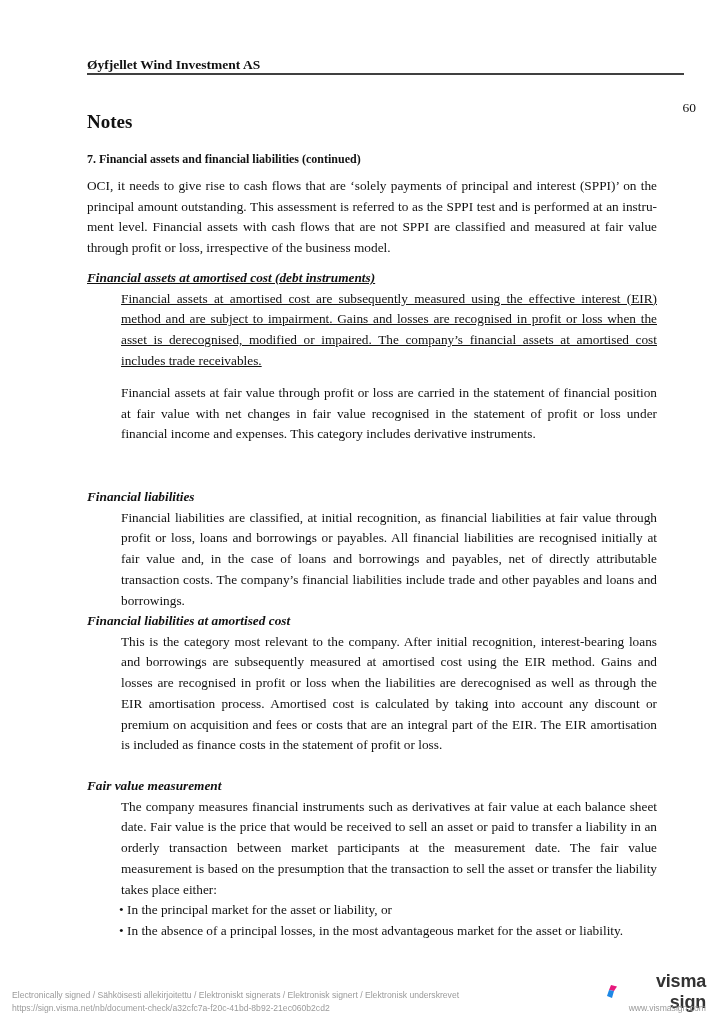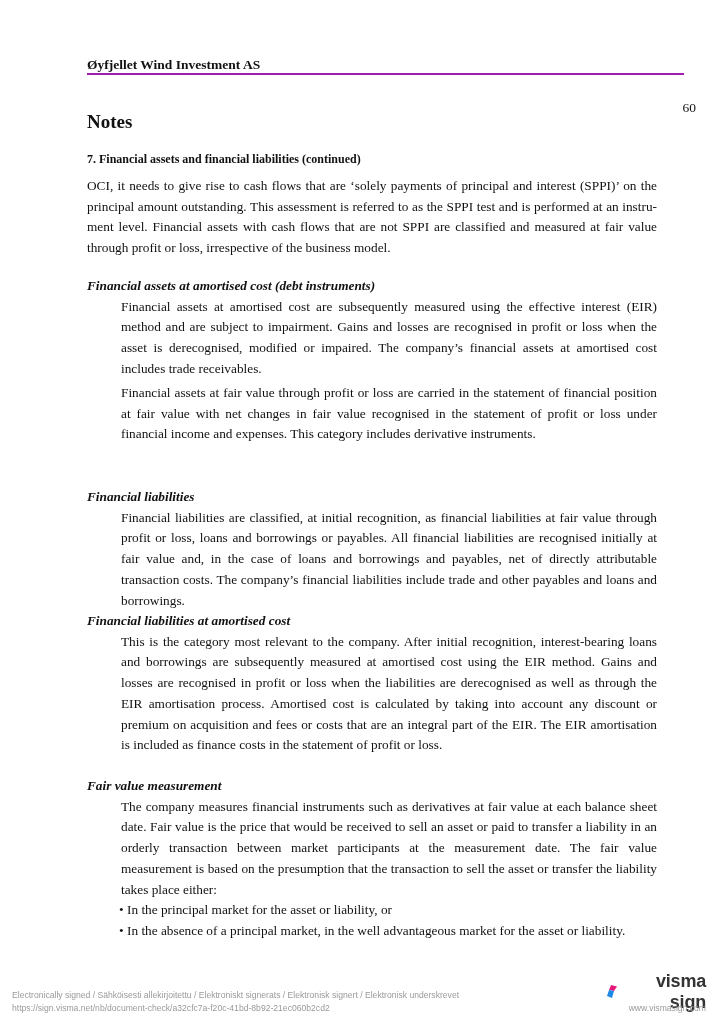--- a/index.html
+++ b/index.html
@@ -14,21 +14,21 @@
       overflow: hidden;
       font-family: "Liberation Serif", "DejaVu Serif", serif;
       color: #111111;
     }
     .page-header {
       position: absolute;
       left: 87px;
       top: 56px;
       width: 597px;
       height: 17px;
-      border-bottom: 2px solid #a21caf;
+      border-bottom: 2px solid #404040;
     }
     .company-name {
       position: absolute;
       left: 0;
       top: 0;
       font-size: 13.5px;
       font-weight: bold;
       line-height: 17px;
     }
     .page-number {
@@ -131,21 +131,21 @@
   <span class="company-name">Øyfjellet Wind Investment AS</span>
   <span class="page-number">60</span>
 </div>
 
 <h1 class="notes-title">Notes</h1>
 
 <h2 class="section-title">7. Financial assets and financial liabilities (continued)</h2>
 
 <p class="body-block" style="top:176px;">OCI, it needs to give rise to cash flows that are ‘solely payments of principal and interest (SPPI)’ on the principal amount outstanding. This assessment is referred to as the SPPI test and is performed at an instru­ment level. Financial assets with cash flows that are not SPPI are classified and measured at fair value through profit or loss, irrespective of the business model.</p>
 
-<div class="body-block" style="top:276px;">
+<div class="body-block" style="top:268px;text-decoration:underline;">
   <span class="subheading">Financial assets at amortised cost (debt instruments)</span>
   <span class="para">Financial assets at amortised cost are subsequently measured using the effective interest (EIR) method and are subject to impairment. Gains and losses are recognised in profit or loss when the asset is derecognised, modified or impaired. The company’s financial assets at amortised cost includes trade receivables.</span>
 </div>
 
 <div class="body-block" style="top:383px;">
   <span class="para">Financial assets at fair value through profit or loss are carried in the statement of financial position at fair value with net changes in fair value recognised in the statement of profit or loss under financial income and expenses. This category includes derivative instruments.</span>
 </div>
 
 <div class="body-block" style="top:487px;">
   <span class="subheading">Financial liabilities</span>
@@ -154,21 +154,21 @@
 
 <div class="body-block" style="top:611px;">
   <span class="subheading">Financial liabilities at amortised cost</span>
   <span class="para">This is the category most relevant to the company. After initial recognition, interest-bearing loans and bor­rowings are subsequently measured at amortised cost using the EIR method. Gains and losses are recog­nised in profit or loss when the liabilities are derecognised as well as through the EIR amortisation process. Amortised cost is calculated by taking into account any discount or premium on acquisition and fees or costs that are an integral part of the EIR. The EIR amortisation is included as finance costs in the statement of profit or loss.</span>
 </div>
 
 <div class="body-block" style="top:776px;">
   <span class="subheading">Fair value measurement</span>
   <span class="para">The company measures financial instruments such as derivatives at fair value at each balance sheet date. Fair value is the price that would be received to sell an asset or paid to transfer a liability in an orderly transaction between market participants at the measurement date. The fair value measurement is based on the presumption that the transaction to sell the asset or transfer the liability takes place either:</span>
   <span class="bullet-line">• In the principal market for the asset or liability, or</span>
-  <span class="bullet-line">• In the absence of a principal market, in the well advantageous market for the asset or liability.</span>
+  <span class="bullet-line">• In the absence of a principal losses, in the most advantageous market for the asset or liability.</span>
 </div>
 
 <div class="footer-left">
   <div>Electronically signed / Sähköisesti allekirjoitettu / Elektroniskt signerats / Elektronisk signert / Elektronisk underskrevet</div>
   <div>https://sign.visma.net/nb/document-check/a32cfc7a-f20c-41bd-8b92-21ec060b2cd2</div>
 </div>
 
 <div class="footer-right">
   <div class="brand-row">
     <span class="brand-logo">

